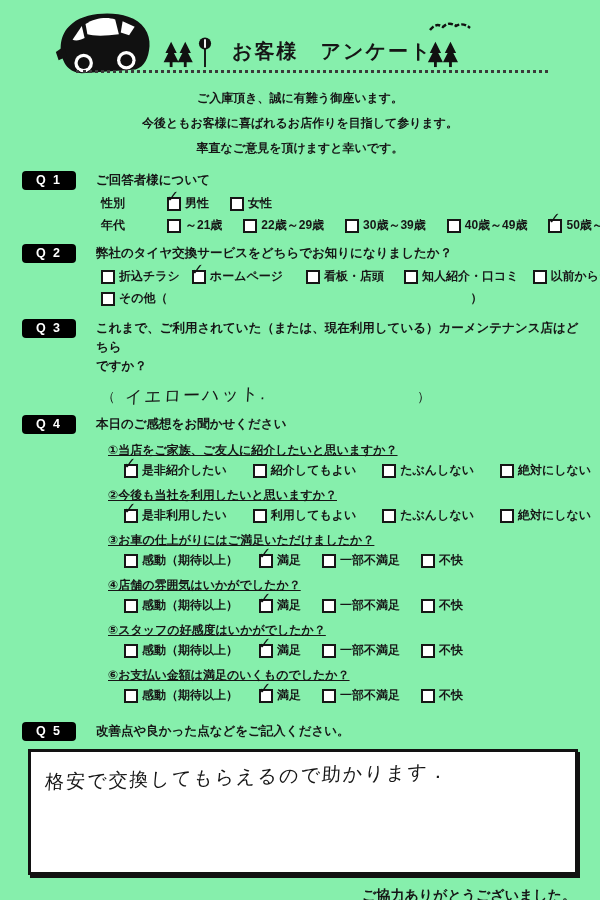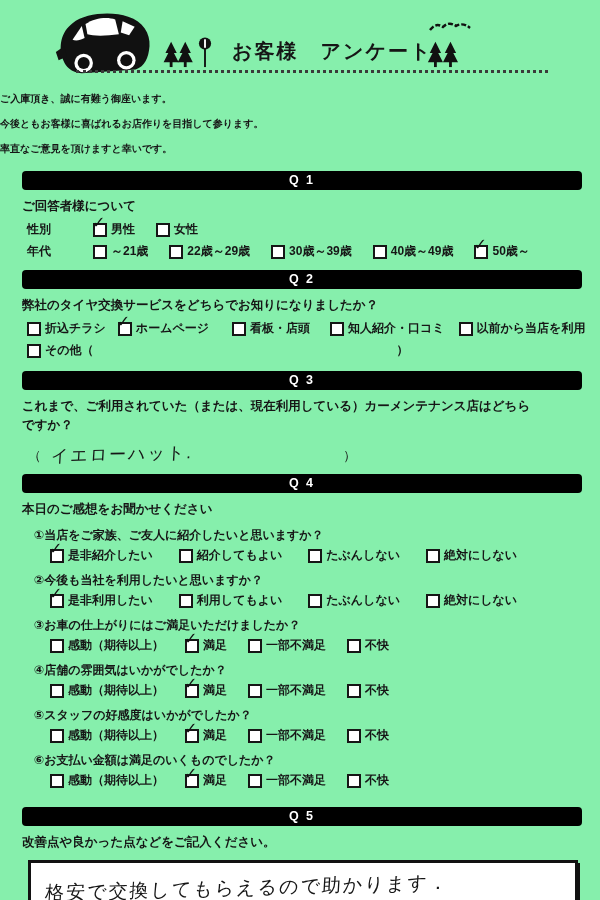--- a/index.html
+++ b/index.html
@@ -7,41 +7,41 @@
         font-family:"Liberation Sans","DejaVu Sans",sans-serif;font-weight:bold;overflow:hidden;}
   
   .header{position:relative;height:80px;}
   .car-svg{position:absolute;left:54px;top:8px;width:102px;height:72px;}
   .trees-sign-svg{position:absolute;left:160px;top:36px;width:58px;height:32px;}
   .page-title{position:absolute;left:232px;top:38px;font-size:20px;letter-spacing:2px;white-space:nowrap;}
   .birds-svg{position:absolute;left:428px;top:20px;width:44px;height:14px;}
   .trees-right-svg{position:absolute;left:422px;top:36px;width:40px;height:32px;}
   .header-rule{position:absolute;left:76px;right:52px;top:70px;border-top:3px dotted #3a3a3a;height:0;}
   
-  .greeting{margin-top:6px;font-size:10px;line-height:25px;}
-  
-  .qblock{display:flex;gap:7px;margin:10px 18px 0 22px;flex-direction:column;}
+  .greeting{margin-top:6px;text-align:center;font-size:12px;line-height:25px;}
+  
+  .qblock{display:flex;gap:20px;margin:10px 18px 0 22px;}
   .badge{min-width:54px;height:19px;background:#000;color:#fff;border-radius:4px;
          font-size:12.5px;text-align:center;line-height:19px;letter-spacing:2px;flex:none;}
   .qcontent{flex:1;min-width:0;}
   .qtitle{font-size:12.5px;line-height:19px;}
   .optrow{display:flex;align-items:center;margin:5px 0 0 5px;font-size:12px;line-height:17px;flex-wrap:nowrap;white-space:nowrap;}
   .rowlabel{width:42px;margin-right:24px;flex:none;}
   .opt{display:inline-flex;align-items:center;gap:4px;margin-right:21px;}
   .box{width:10px;height:10px;border:2px solid #161616;position:relative;flex:none;background:#fff;}
   .box.checked::after{content:"✓";position:absolute;left:-3px;top:-11px;font-size:16px;color:#111;font-weight:bold;}
   
   .answerrow{display:flex;align-items:baseline;margin:8px 0 0 6px;}
   .paren{font-size:13px;font-weight:normal;}
   .hand{font-weight:normal;transform:rotate(-1.5deg) skewX(-5deg);display:inline-block;letter-spacing:2px;}
   .answer{font-size:17px;margin-left:10px;}
   .answer-close{margin-left:150px;}
   
   .sub{margin:6px 0 0 12px;}
-  .subq{font-size:12px;line-height:20px;}
+  .subq{font-size:12px;line-height:20px;text-decoration:underline;}
   .sub .optrow{margin-left:16px;}
   
   .other-close{margin-left:282px;}
   
   .commentbox{margin:8px 22px 0 28px;height:100px;border:3px solid #121212;
               box-shadow:2px 3px 0 0 #121212;background:#fff;padding:10px 14px;}
   .comment{font-size:19px;line-height:30px;}
   
   .footer{margin-top:12px;text-align:right;padding-right:24px;font-size:14px;}
 </style>

